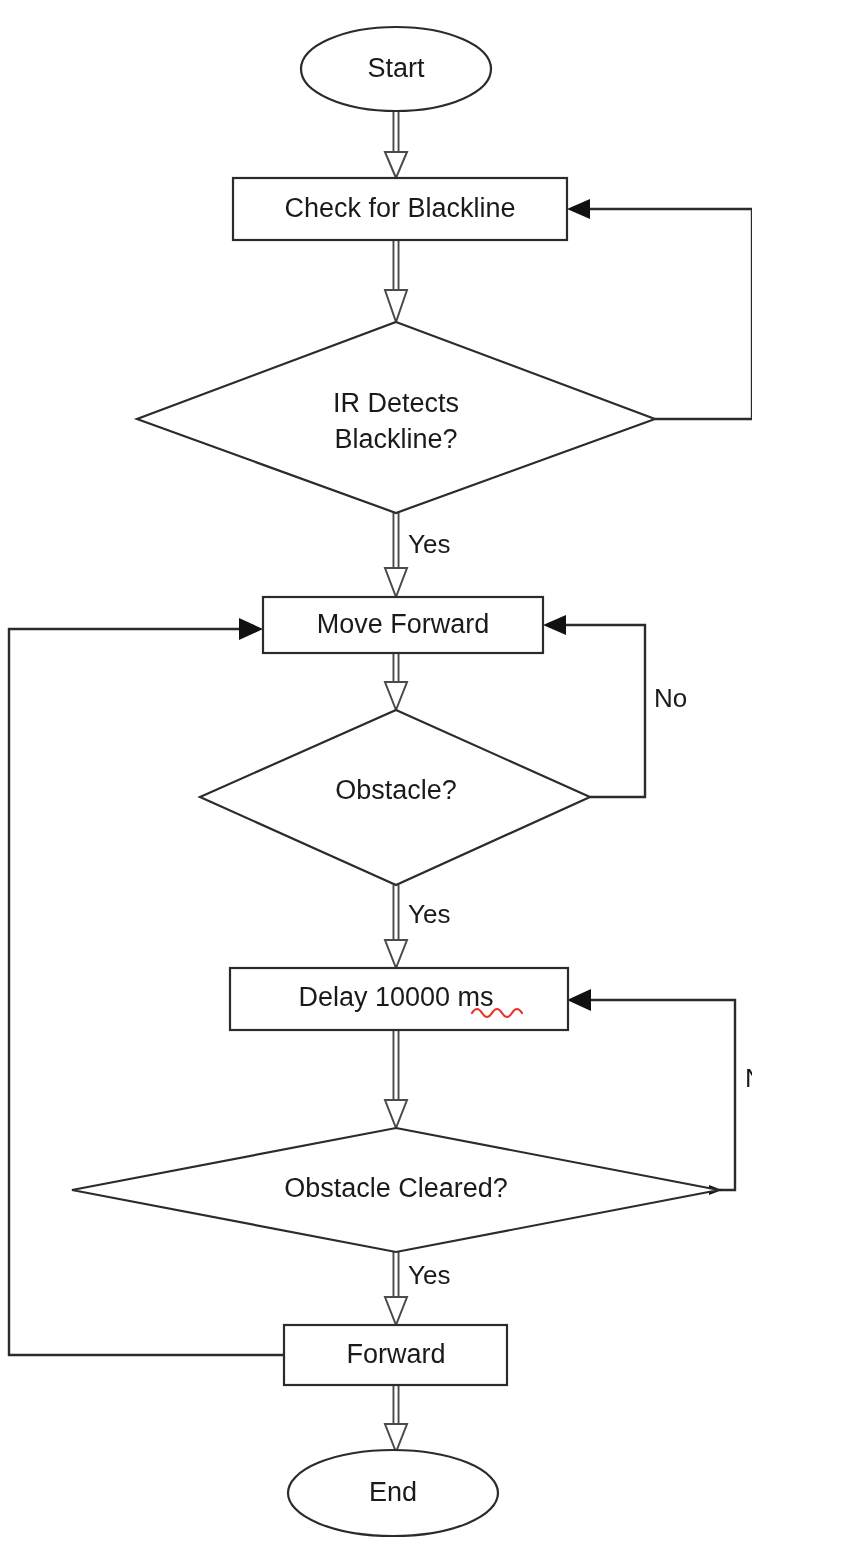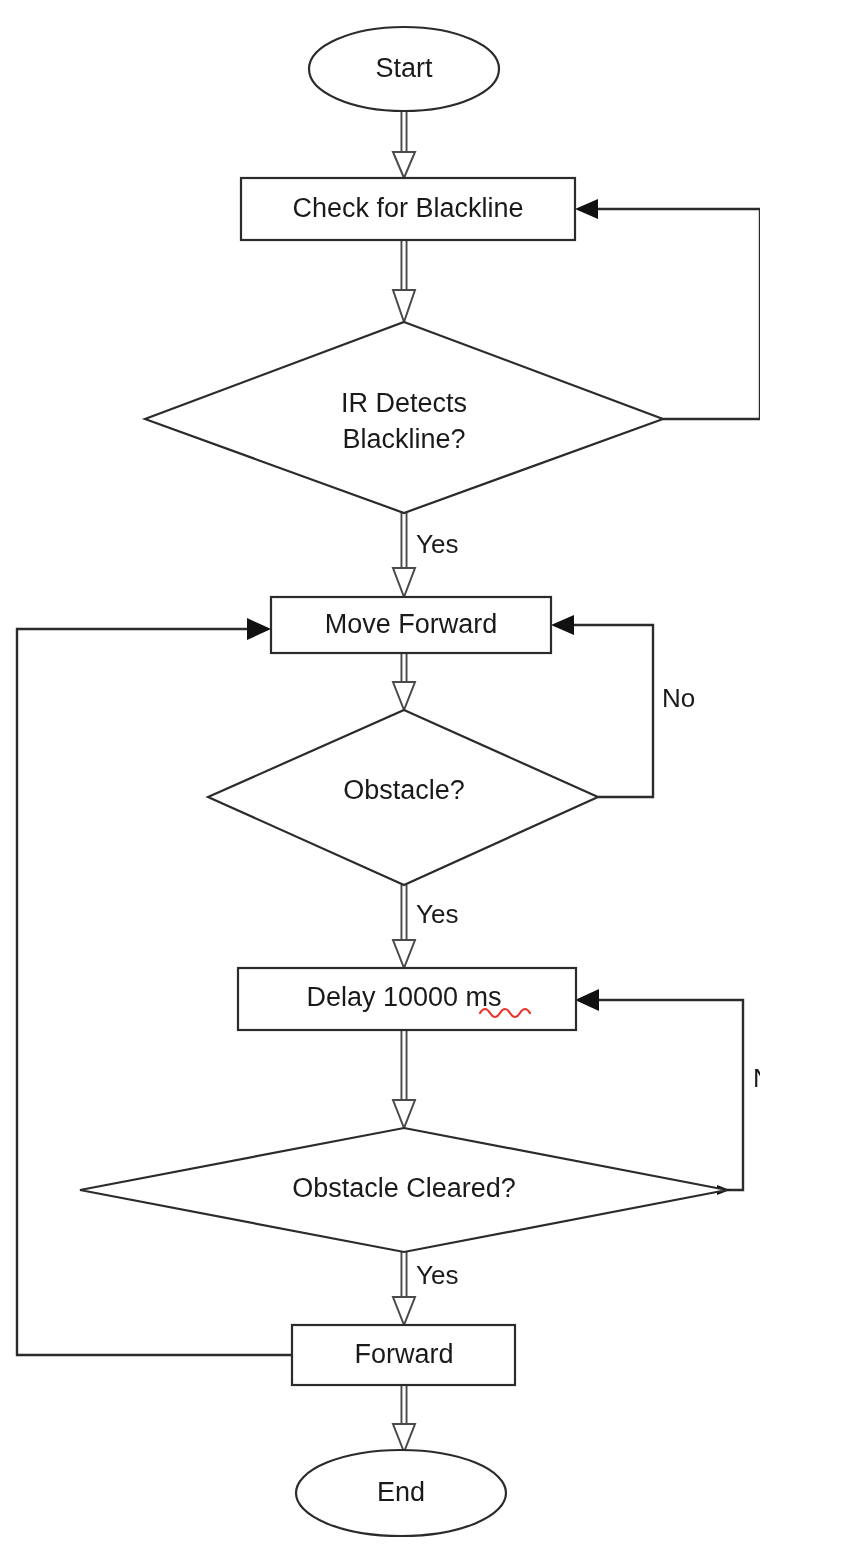--- a/index.html
+++ b/index.html
@@ -10,21 +10,20 @@
   }
   body {
     font-family: "Liberation Sans", sans-serif;
   }
   #flowchart-root {
     position: relative;
     width: 752px;
     height: 1544px;
     background: #ffffff;
     overflow: hidden;
-    margin-left: 8px;
   }
   #flow-svg {
     position: absolute;
     top: 0;
     left: 0;
     width: 844px;
     height: 1544px;
   }
   .node-shape {
     fill: #ffffff;

